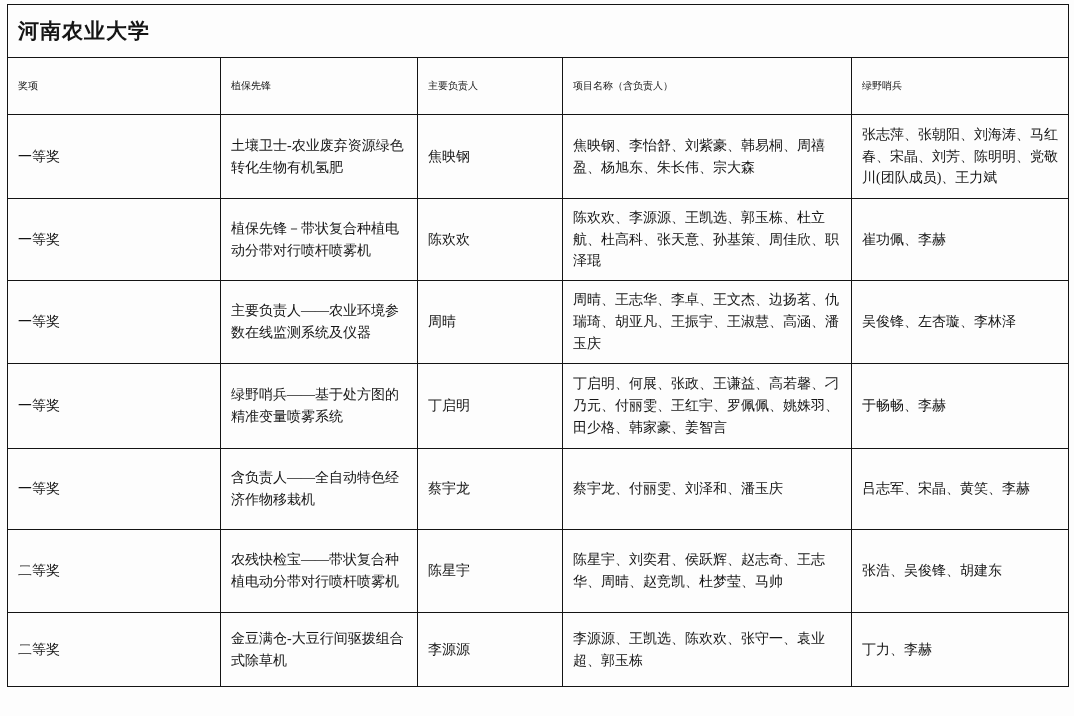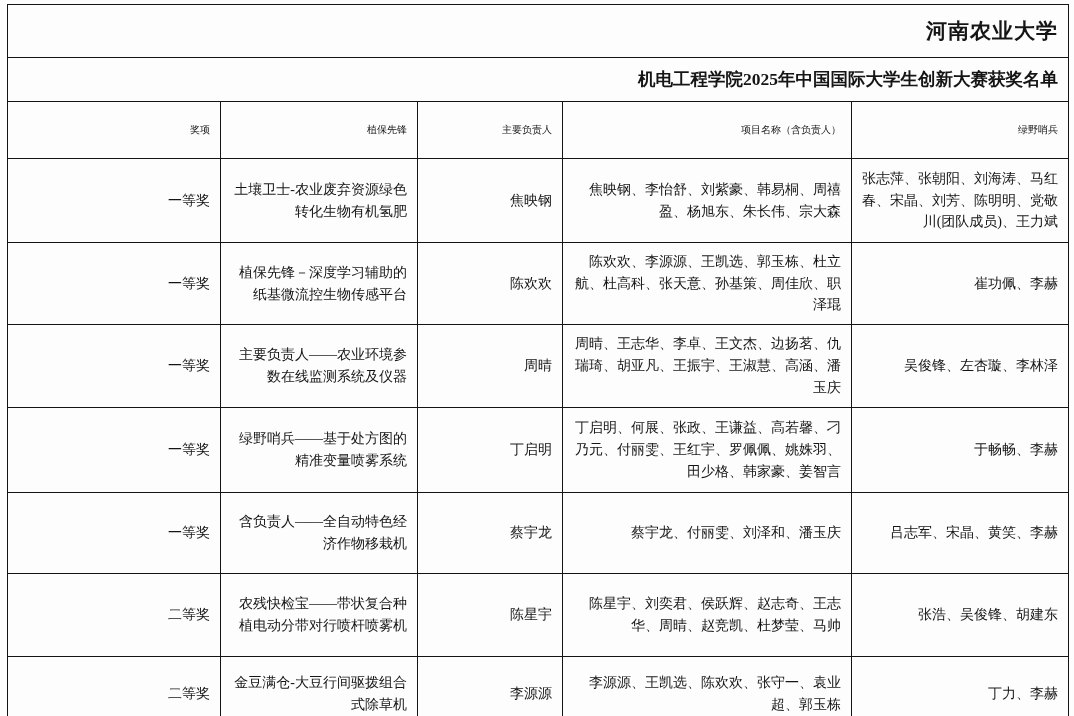--- a/index.html
+++ b/index.html
@@ -17,21 +17,21 @@
     margin: 4px 6px 0 7px;
   }
   table.awards {
     width: 100%;
     border-collapse: collapse;
     table-layout: fixed;
     background: #fdfdfd;
   }
   table.awards td {
     border: 1.5px solid #141414;
-    text-align: right;
+    text-align: left;
     vertical-align: middle;
     padding: 2px 10px;
     font-size: 14px;
     line-height: 1.55;
     word-break: break-all;
     overflow: hidden;
   }
   tr.title-row td {
     height: 48px;
     font-size: 21px;
@@ -69,42 +69,39 @@
       <col class="c-award">
         <col class="c-project">
         <col class="c-leader">
         <col class="c-team">
         <col class="c-advisor">
     </colgroup>
     <tbody>
       <tr class="title-row">
         <td colspan="5">河南农业大学</td>
       </tr>
-      <tr class="subtitle-row">
-        <td colspan="5">机电工程学院2025年中国国际大学生创新大赛获奖名单</td>
-      </tr>
       <tr class="header-row">
         <td>奖项</td>
         <td>植保先锋</td>
         <td>主要负责人</td>
         <td>项目名称（含负责人）</td>
         <td>绿野哨兵</td>
       </tr>
     </tbody>
     <tbody class="data" id="table-body">
         <tr>
     <td>一等奖</td>
     <td>土壤卫士-农业废弃资源绿色转化生物有机氢肥</td>
     <td>焦映钢</td>
     <td>焦映钢、李怡舒、刘紫豪、韩易桐、周禧盈、杨旭东、朱长伟、宗大森</td>
     <td>张志萍、张朝阳、刘海涛、马红春、宋晶、刘芳、陈明明、党敬川(团队成员)、王力斌</td>
   </tr>
         <tr>
     <td>一等奖</td>
-    <td>植保先锋－深度学习辅助的纸基微流控生物传感平台</td>
+    <td>植保先锋－带状复合种植电动分带对行喷杆喷雾机</td>
     <td>陈欢欢</td>
     <td>陈欢欢、李源源、王凯选、郭玉栋、杜立航、杜高科、张天意、孙基策、周佳欣、职泽琨</td>
     <td>崔功佩、李赫</td>
   </tr>
         <tr>
     <td>一等奖</td>
     <td>主要负责人——农业环境参数在线监测系统及仪器</td>
     <td>周晴</td>
     <td>周晴、王志华、李卓、王文杰、边扬茗、仇瑞琦、胡亚凡、王振宇、王淑慧、高涵、潘玉庆</td>
     <td>吴俊锋、左杏璇、李林泽</td>

